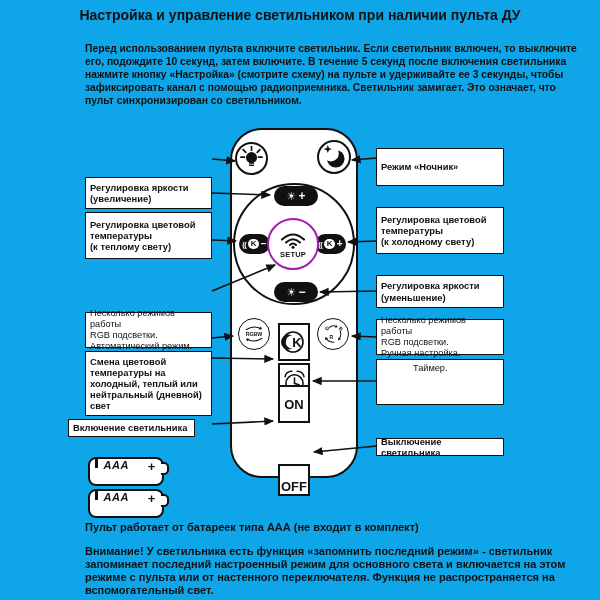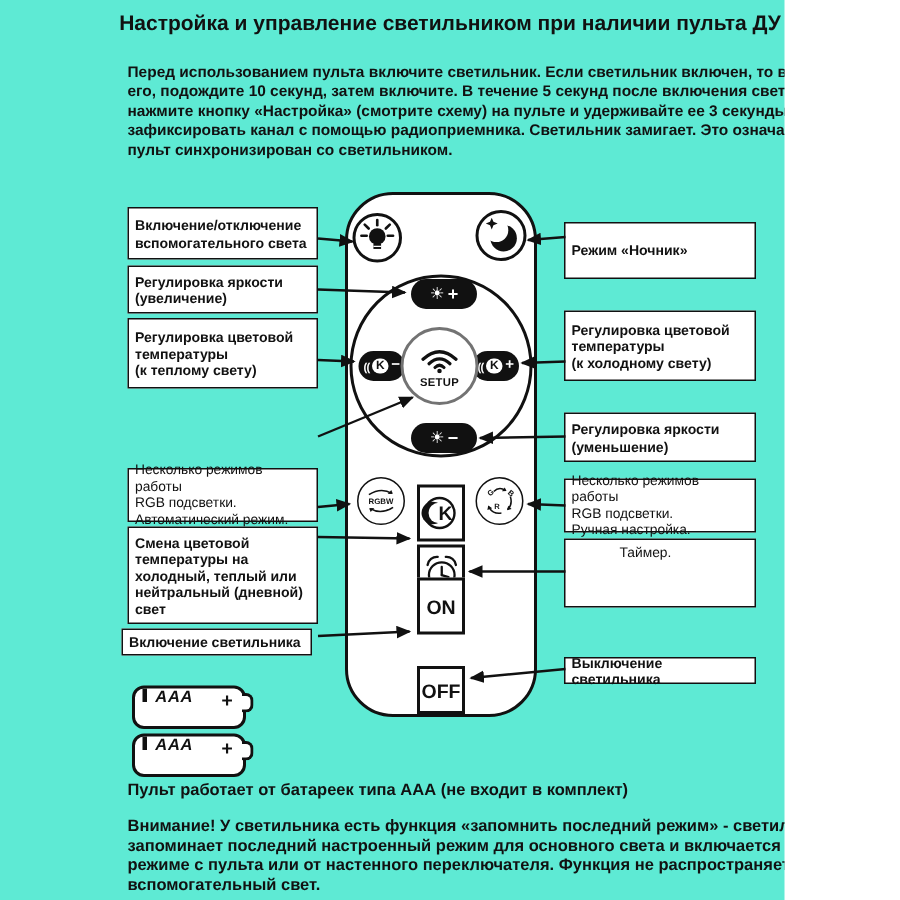--- a/index.html
+++ b/index.html
@@ -1,30 +1,30 @@
 <!DOCTYPE html>
 <html><head>
 <meta charset="utf-8">
 <style>
   html,body{margin:0;padding:0;background:#fff;}
-  #page{position:relative;width:523px;height:600px;background:#5eead4;overflow:hidden;
+  #page{position:relative;width:600px;height:600px;background:#0ea5e9;overflow:hidden;
         font-family:"Liberation Sans","DejaVu Sans",sans-serif;color:#111;}
   .abs{position:absolute;box-sizing:border-box;}
   .title{left:0;top:7px;width:600px;text-align:center;font-size:14px;font-weight:bold;}
   .doc-text{font-weight:bold;font-size:11px;line-height:13px;white-space:pre-line;}
   .callout{border:1.8px solid #111;background:#fff;font-weight:bold;font-size:9.4px;
            line-height:1.18;padding:3px 4px;white-space:pre-line;display:flex;align-items:center;}
   .callout.thin{border-width:1px;font-weight:normal;font-size:9.2px;}
   .callout.top{align-items:flex-start;padding-left:36px;}
   .remote-body{border:2.5px solid #111;border-radius:32px;background:#fff;}
   .circle-btn{border:2px solid #111;border-radius:50%;background:#fff;
               display:flex;align-items:center;justify-content:center;}
   .circle-btn.thinb{border-width:1.7px;}
   .ring{border:2px solid #111;border-radius:50%;background:#fff;}
-  .setup-circle{border:2px solid #737373;border-radius:50%;background:#fff;display:flex;
+  .setup-circle{border:2px solid #a21caf;border-radius:50%;background:#fff;display:flex;
                 flex-direction:column;align-items:center;justify-content:center;gap:1px;}
   .setup-label{font-size:7.5px;font-weight:bold;letter-spacing:0.2px;}
   .pill{background:#111;border-radius:10px;color:#fff;display:flex;align-items:center;
         justify-content:center;gap:2px;}
   .pill .sun{font-size:11px;line-height:1;color:#fff;}
   .pill .sign{font-size:12px;font-weight:bold;line-height:1;color:#fff;}
   .pill .paren{font-size:7.5px;font-weight:bold;letter-spacing:-0.5px;color:#fff;}
   .pill .kdisc{width:10.5px;height:10.5px;border-radius:50%;background:#fff;color:#111;
                font-size:8px;font-weight:bold;line-height:10.5px;text-align:center;}
   .pill .sign2{font-size:10px;font-weight:bold;line-height:1;color:#fff;}
@@ -45,36 +45,34 @@
 <div id="page">
 
   <div class="abs title">Настройка и управление светильником при наличии пульта ДУ</div>
 
   <div class="abs doc-text" style="left:85px;top:42px;width:515px;font-size:10.3px;">Перед использованием пульта включите светильник. Если светильник включен, то выключите
 его, подождите 10 секунд, затем включите. В течение 5 секунд после включения светильника
 нажмите кнопку «Настройка» (смотрите схему) на пульте и удерживайте ее 3 секунды, чтобы
 зафиксировать канал с помощью радиоприемника. Светильник замигает. Это означает, что
 пульт синхронизирован со светильником.</div>
 
-  <div class="abs callout" style="left:85px;top:138px;width:127px;height:35px;"><span>Включение/отключение
-вспомогательного света</span></div>
   <div class="abs callout" style="left:85px;top:177px;width:127px;height:32px;"><span>Регулировка яркости
 (увеличение)</span></div>
   <div class="abs callout" style="left:85px;top:212px;width:127px;height:47px;"><span>Регулировка цветовой
 температуры
 (к теплому свету)</span></div>
   <div class="abs callout thin" style="left:85px;top:312px;width:127px;height:36px;"><span>Несколько режимов работы
 RGB подсветки.
 Автоматический режим.</span></div>
   <div class="abs callout" style="left:85px;top:351px;width:127px;height:65px;"><span>Смена цветовой
 температуры на
 холодный, теплый или
 нейтральный (дневной)
 свет</span></div>
-  <div class="abs callout" style="left:81px;top:419px;width:127px;height:18px;padding:2px 4px;"><span>Включение светильника</span></div>
+  <div class="abs callout" style="left:68px;top:419px;width:127px;height:18px;padding:2px 4px;"><span>Включение светильника</span></div>
 
   <div class="abs callout" style="left:376px;top:148px;width:128px;height:19px;padding:18px 4px;"><span>Режим «Ночник»</span></div>
   <div class="abs callout" style="left:376px;top:207px;width:128px;height:47px;"><span>Регулировка цветовой
 температуры
 (к холодному свету)</span></div>
   <div class="abs callout" style="left:376px;top:275px;width:128px;height:33px;"><span>Регулировка яркости
 (уменьшение)</span></div>
   <div class="abs callout thin" style="left:376px;top:319px;width:128px;height:36px;"><span>Несколько режимов работы
 RGB подсветки.
 Ручная настройка.</span></div>
@@ -178,21 +176,21 @@
         <line x1="15" y1="17" x2="15" y2="11"></line>
         <line x1="15" y1="17" x2="20" y2="18.5"></line>
         <line x1="8" y1="25.5" x2="5.5" y2="28.5"></line>
         <line x1="22" y1="25.5" x2="24.5" y2="28.5"></line>
       </g>
     </svg>
   </div>
   <div class="abs sqbtn" style="left:278px;top:385px;width:32px;height:38px;">
     <span>ON</span>
   </div>
-  <div class="abs sqbtn" style="left:278px;top:444px;width:32px;height:32px;">
+  <div class="abs sqbtn" style="left:278px;top:464px;width:32px;height:32px;align-items:flex-end;">
     <span>OFF</span>
   </div>
 
   <div class="abs battery" style="left:88px;top:457px;width:76px;height:29px;">
     <span class="bat-bar"></span>
     <span class="bat-label">AAA</span>
     <span class="bat-plus">+</span>
     <span class="bat-nub"></span>
   </div>
   <div class="abs battery" style="left:88px;top:489px;width:76px;height:29px;">

